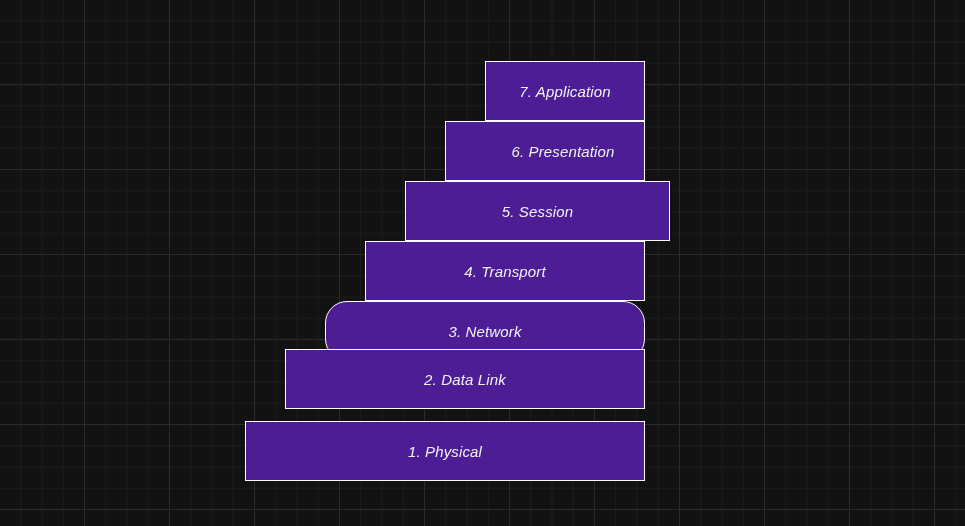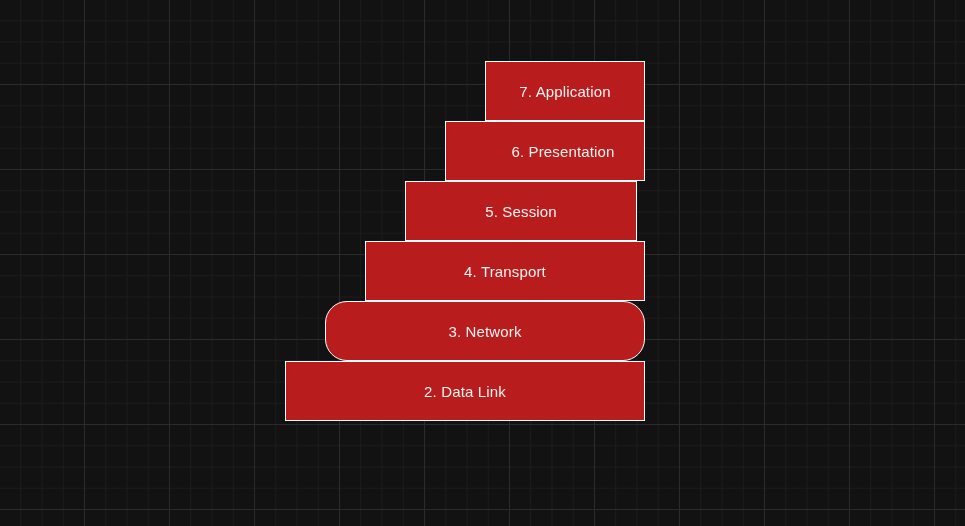--- a/index.html
+++ b/index.html
@@ -39,25 +39,26 @@
 
   #stack {
     position: absolute;
     inset: 0;
   }
 
   .layer-box {
     position: absolute;
     box-sizing: border-box;
     height: 60px;
-    background: #b91c1c;
+    background: #4c1d95;
     border: 1px solid #ffffff;
     display: flex;
     align-items: center;
     justify-content: center;
+    font-style: italic;
   }
 
   .layer-label {
     color: #f2f2f2;
     font-size: 15px;
     line-height: 1;
     letter-spacing: 0.15px;
     white-space: nowrap;
     user-select: none;
   }
@@ -72,31 +73,34 @@
   <div id="stack">
 
     <div class="layer-box" style="left:485px; top:61px; width:160px;">
       <span class="layer-label">7. Application</span>
     </div>
 
     <div class="layer-box" style="left:445px; top:121px; width:200px;padding-left:36px;">
       <span class="layer-label">6. Presentation</span>
     </div>
 
-    <div class="layer-box" style="left:405px; top:181px; width:232px;">
+    <div class="layer-box" style="left:405px; top:181px; width:265px;">
       <span class="layer-label">5. Session</span>
     </div>
 
     <div class="layer-box" style="left:365px; top:241px; width:280px;text-align:right;">
       <span class="layer-label">4. Transport</span>
     </div>
 
     <div class="layer-box" style="left:325px; top:301px; width:320px;border-radius:22px;">
       <span class="layer-label">3. Network</span>
     </div>
 
-    <div class="layer-box" style="left:285px; top:361px; width:360px;">
+    <div class="layer-box" style="left:285px; top:349px; width:360px;">
       <span class="layer-label">2. Data Link</span>
     </div>
 
+    <div class="layer-box" style="left:245px; top:421px; width:400px;">
+      <span class="layer-label">1. Physical</span>
+    </div>
 
   </div>
 </div>
 
 </body></html>

